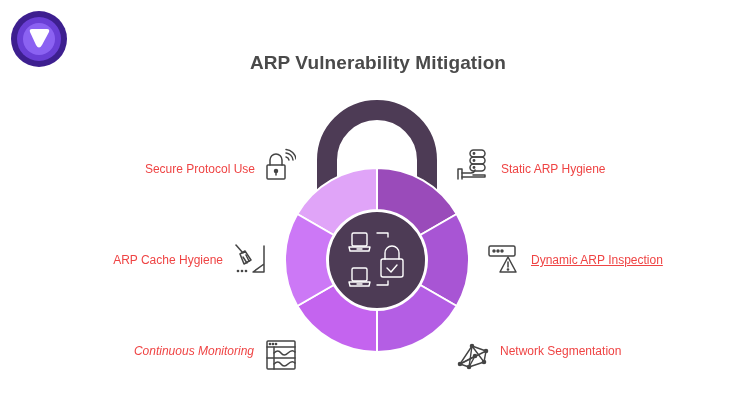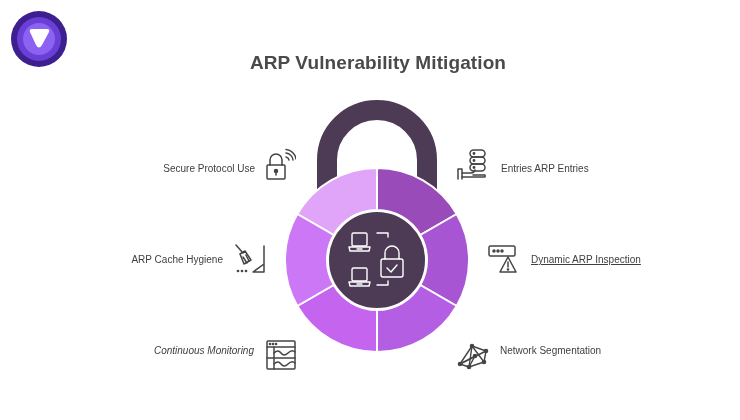--- a/index.html
+++ b/index.html
@@ -7,21 +7,21 @@
       width: 740px; height: 420px; background: #ffffff; position: relative; overflow: hidden;
       font-family: "Liberation Sans", sans-serif;
     }
     .logo { position: absolute; left: 10px; top: 10px; width: 58px; height: 58px; }
     .title {
       position: absolute; left: 0; top: 52px; width: 756px; text-align: center;
       font-size: 19px; font-weight: bold; color: #4a4a4a; letter-spacing: 0.1px;
     }
     .diagram { position: absolute; left: 0; top: 0; width: 740px; height: 420px; }
     .label {
-      position: absolute; font-size: 10px; color: #404040; white-space: nowrap; line-height: 16px;
+      position: absolute; font-size: 12px; color: #ef4444; white-space: nowrap; line-height: 16px;
     }
     .label.left { text-align: right; }
     .icon { position: absolute; width: 34px; height: 34px; }
     .icon svg { width: 100%; height: 100%; }
   </style>
 </head>
 <body>
 
 <div class="logo">
   <svg viewBox="0 0 58 58">
@@ -122,21 +122,21 @@
     <rect x="15" y="9" width="15" height="7" rx="3.5"></rect>
     <rect x="15" y="16" width="15" height="7" rx="3.5"></rect>
     <circle cx="19" cy="5.5" r="0.7" fill="#444"></circle>
     <circle cx="19" cy="12.5" r="0.7" fill="#444"></circle>
     <circle cx="19" cy="19.5" r="0.7" fill="#444"></circle>
     <path d="M3 31 L3 21 L7 21 L7 31"></path>
     <path d="M7 25 L16 25 Q19 25 20 22"></path>
     <path d="M7 29 L30 29 L30 27 L18 27"></path>
   </svg>
 </div>
-<div class="label" style="left:501px; top:161px;">Entries ARP Entries</div>
+<div class="label" style="left:501px; top:161px;">Static ARP Hygiene</div>
 
 <div class="icon" style="left:487px; top:242px;">
   <svg viewBox="0 0 34 34" fill="none" stroke="#444" stroke-width="1.5" stroke-linecap="round" stroke-linejoin="round">
     <rect x="2" y="4" width="26" height="10" rx="1.5"></rect>
     <circle cx="7" cy="9" r="1" fill="#444"></circle>
     <circle cx="11" cy="9" r="1" fill="#444"></circle>
     <circle cx="15" cy="9" r="1" fill="#444"></circle>
     <path d="M21 15 L29 30 L13 30 Z" fill="#fff"></path>
     <line x1="21" y1="20" x2="21" y2="25"></line>
     <circle cx="21" cy="27.5" r="0.6" fill="#444"></circle>

